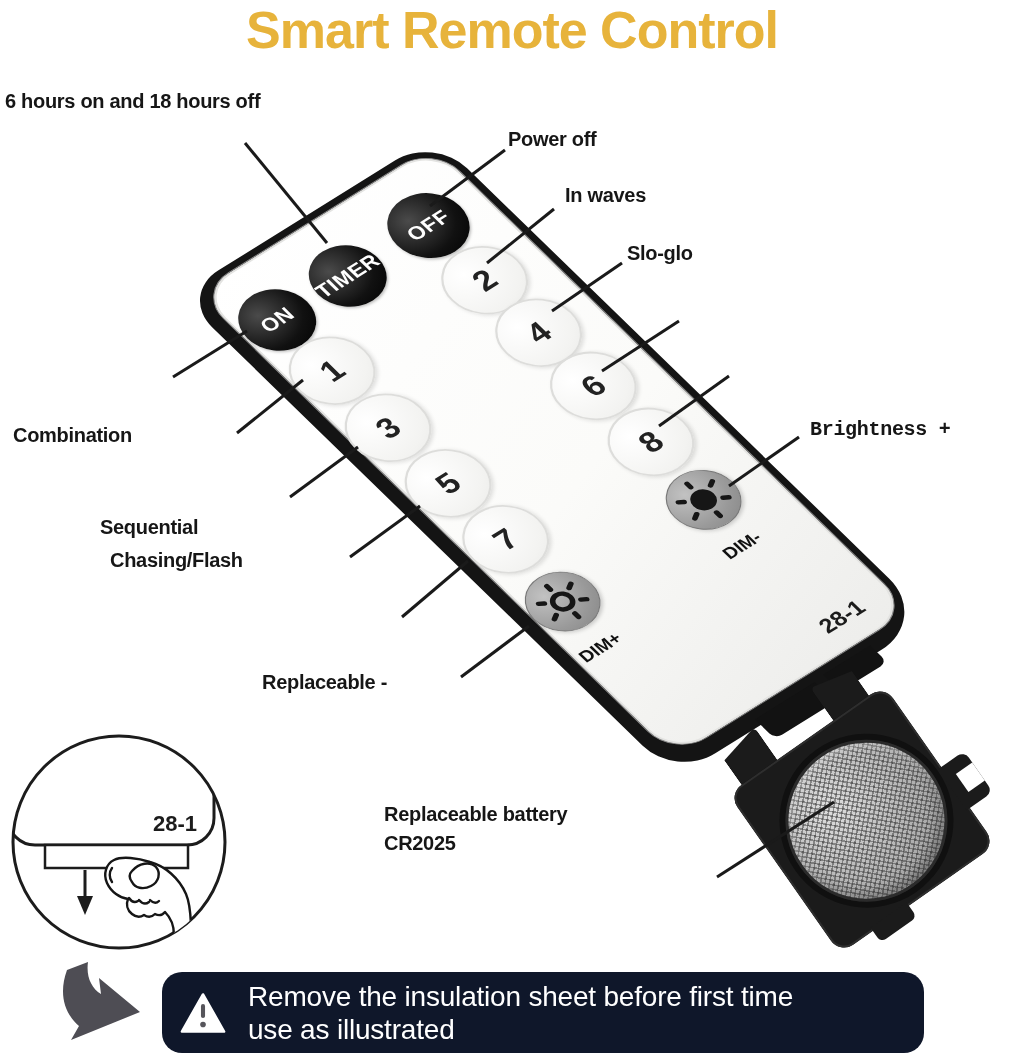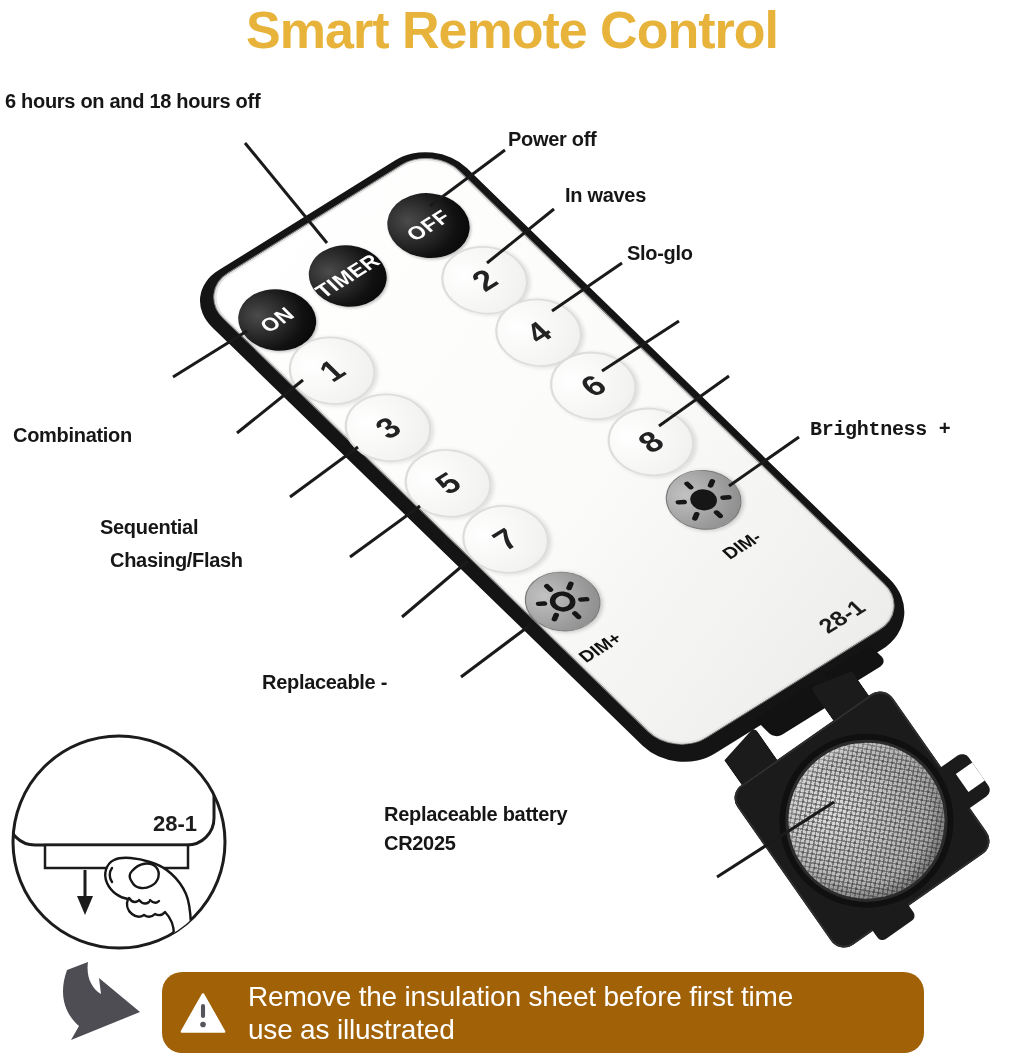--- a/index.html
+++ b/index.html
@@ -51,21 +51,21 @@
   .battery{position:absolute;left:17px;top:20px;width:156px;height:156px;border-radius:50%;
            background:
              repeating-linear-gradient(45deg,rgba(45,45,45,0.45) 0 1.5px,rgba(0,0,0,0) 1.5px 4.5px),
              repeating-linear-gradient(-45deg,rgba(45,45,45,0.45) 0 1.5px,rgba(0,0,0,0) 1.5px 4.5px),
              radial-gradient(circle at 35% 30%,#dedede,#ababab 65%,#7e7e7e);
            border:3px solid #2b2b2b;
            box-shadow:0 0 0 6px #101010,inset 0 3px 10px rgba(255,255,255,0.45),inset 0 -5px 12px rgba(0,0,0,0.35);}
   
   .inset{position:absolute;left:8px;top:730px;}
   
-  .banner{position:absolute;left:162px;top:972px;width:762px;height:81px;background:#a16207;
+  .banner{position:absolute;left:162px;top:972px;width:762px;height:81px;background:#0f172a;
           border-radius:20px;display:flex;align-items:center;box-sizing:border-box;padding:0 18px;}
   .warn{flex:0 0 auto;margin-right:22px;}
   .banner-text{color:#ffffff;font-size:28px;font-weight:400;line-height:33px;letter-spacing:-0.2px;}
   
   .curved-arrow{position:absolute;left:55px;top:948px;}
 </style>
 </head>
 <body>
 
 <div class="canvas">

